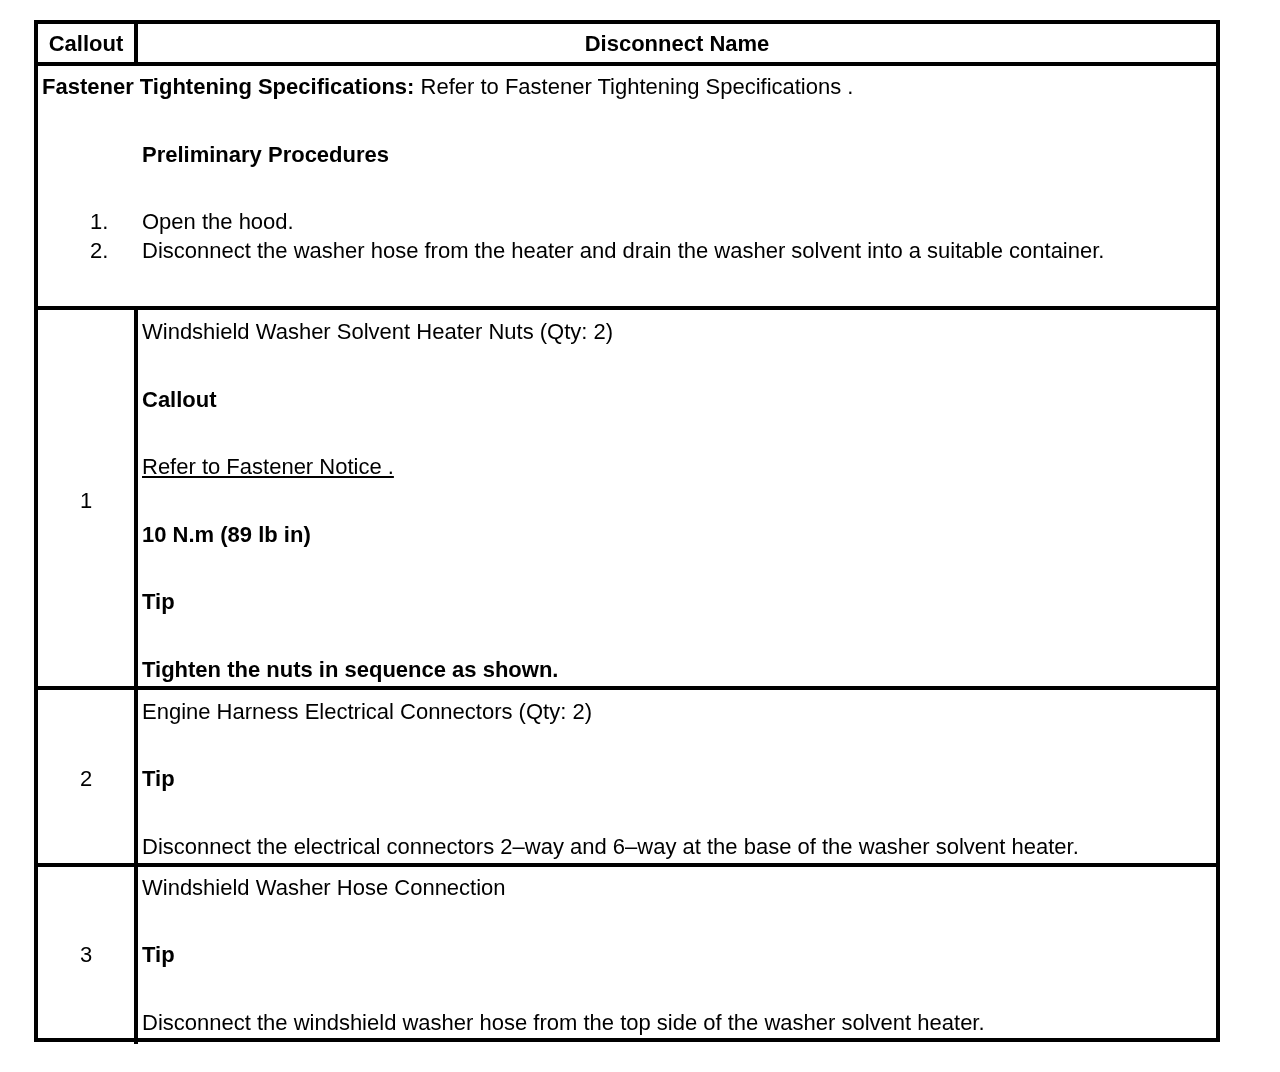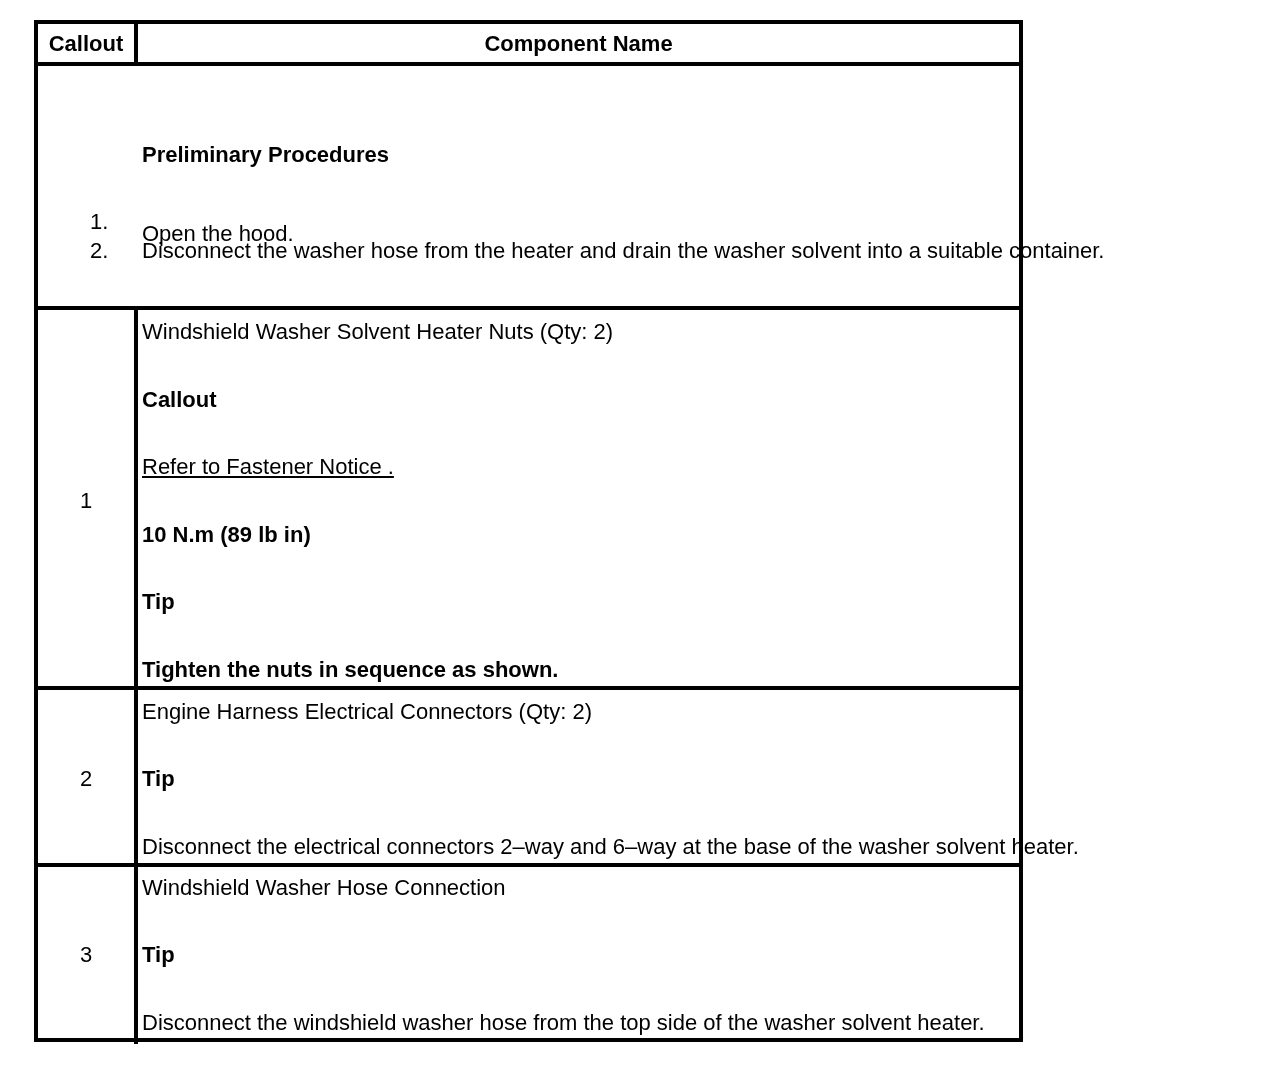--- a/index.html
+++ b/index.html
@@ -1,42 +1,45 @@
 <!DOCTYPE html>
 <html><head>
 <meta charset="utf-8">
 <style>
   html, body { margin: 0; padding: 0; background: #ffffff; }
   body { width: 1280px; height: 1072px; position: relative; overflow: hidden;
          font-family: "Liberation Sans", sans-serif; color: #000; font-size: 22px; }
-  .tbl { position: absolute; left: 34px; top: 20px; width: 989px; height: 1022px;
+  .tbl { position: absolute; left: 34px; top: 20px; width: 1186px; height: 1022px;
          box-sizing: border-box; border: 4px solid #000; }
   .hline { position: absolute; left: 0; right: 0; height: 4px; background: #000; }
   .vline { position: absolute; width: 4px; background: #000; left: 96px; }
   .hdr-callout { position: absolute; left: 0; width: 96px; top: 0; height: 40px;
                  font-weight: bold; display: flex; align-items: center; justify-content: center; }
   .hdr-name { position: absolute; left: 100px; right: 0; top: 0; height: 40px;
               font-weight: bold; display: flex; align-items: center; justify-content: center; }
   .line { position: absolute; white-space: nowrap; line-height: 26px; }
   .b { font-weight: bold; }
   .num { position: absolute; width: 96px; left: 0; text-align: center; line-height: 26px; }
 </style>
 </head>
 <body>
 
 <div class="tbl">
 
   <div class="hdr-callout">Callout</div>
   <div class="vline" style="top:0;height:40px;"></div>
-  <div class="hdr-name">Component Name</div>
+  <div class="hdr-name">Disconnect Name</div>
   <div class="hline" style="top:38px;"></div>
 
+  <div class="line" style="left:4px;top:50px;">
+    <span class="b">Fastener Tightening Specifications:</span><span> Refer to Fastener Tightening Specifications .</span>
+  </div>
   <div class="line b" style="left:104px;top:118px;">Preliminary Procedures</div>
   <div class="line" style="left:52px;top:185px;">1.</div>
-  <div class="line" style="left:104px;top:185px;margin-top:12px;">Open the hood.</div>
+  <div class="line" style="left:104px;top:185px;">Open the hood.</div>
   <div class="line" style="left:52px;top:214px;">2.</div>
   <div class="line" style="left:104px;top:214px;">Disconnect the washer hose from the heater and drain the washer solvent into a suitable container.</div>
   <div class="hline" style="top:282px;"></div>
 
   <div class="vline" style="top:286px;height:734px;"></div>
   <div class="num" style="top:464px;">1</div>
   <div class="line" style="left:104px;top:295px;text-align:right;">Windshield Washer Solvent Heater Nuts (Qty: 2)</div>
   <div class="line b" style="left:104px;top:363px;">Callout</div>
   <div class="line" style="left:104px;top:430px;text-decoration:underline;">Refer to Fastener Notice .</div>
   <div class="line b" style="left:104px;top:498px;">10 N.m (89 lb in)</div>

